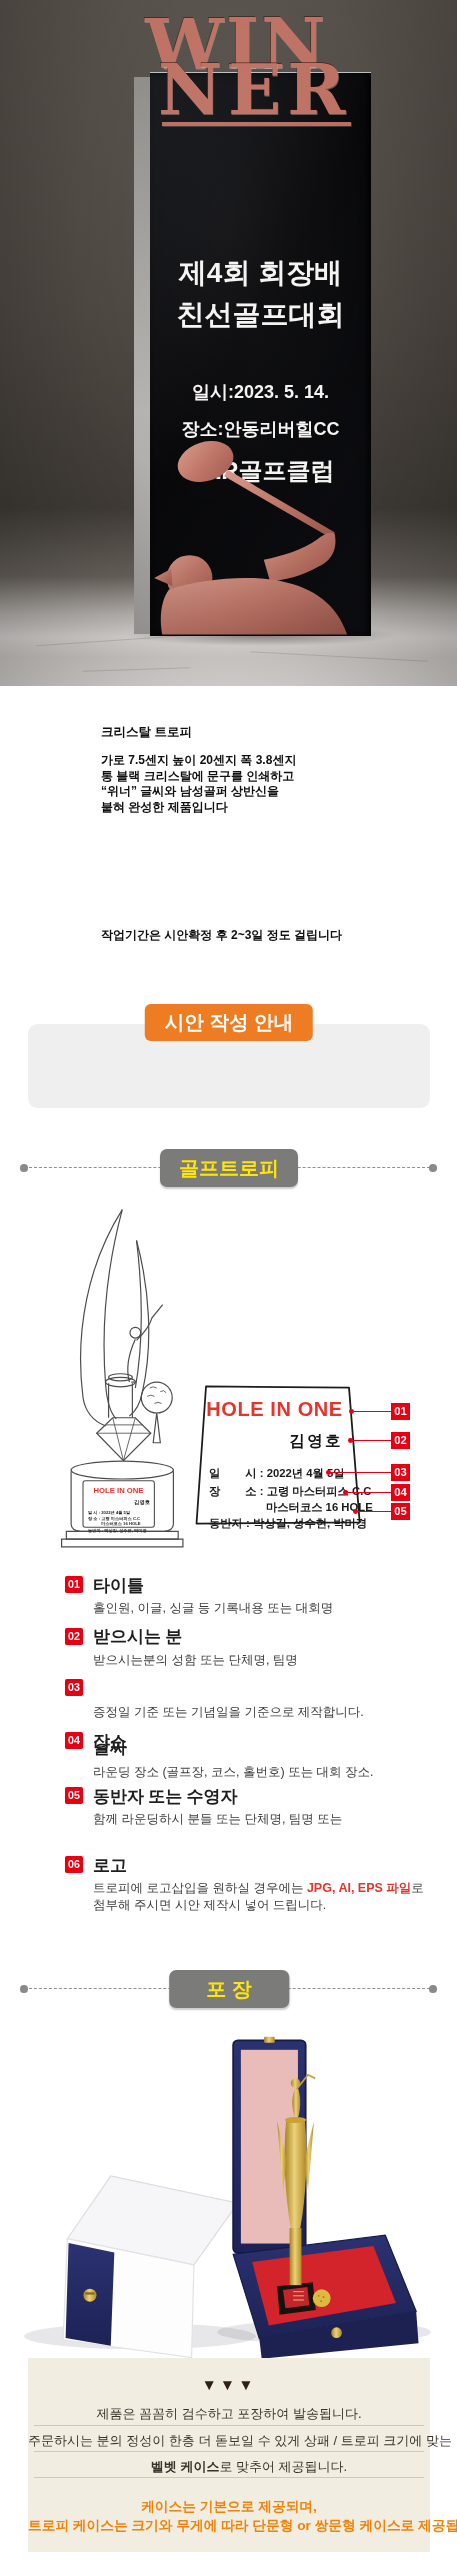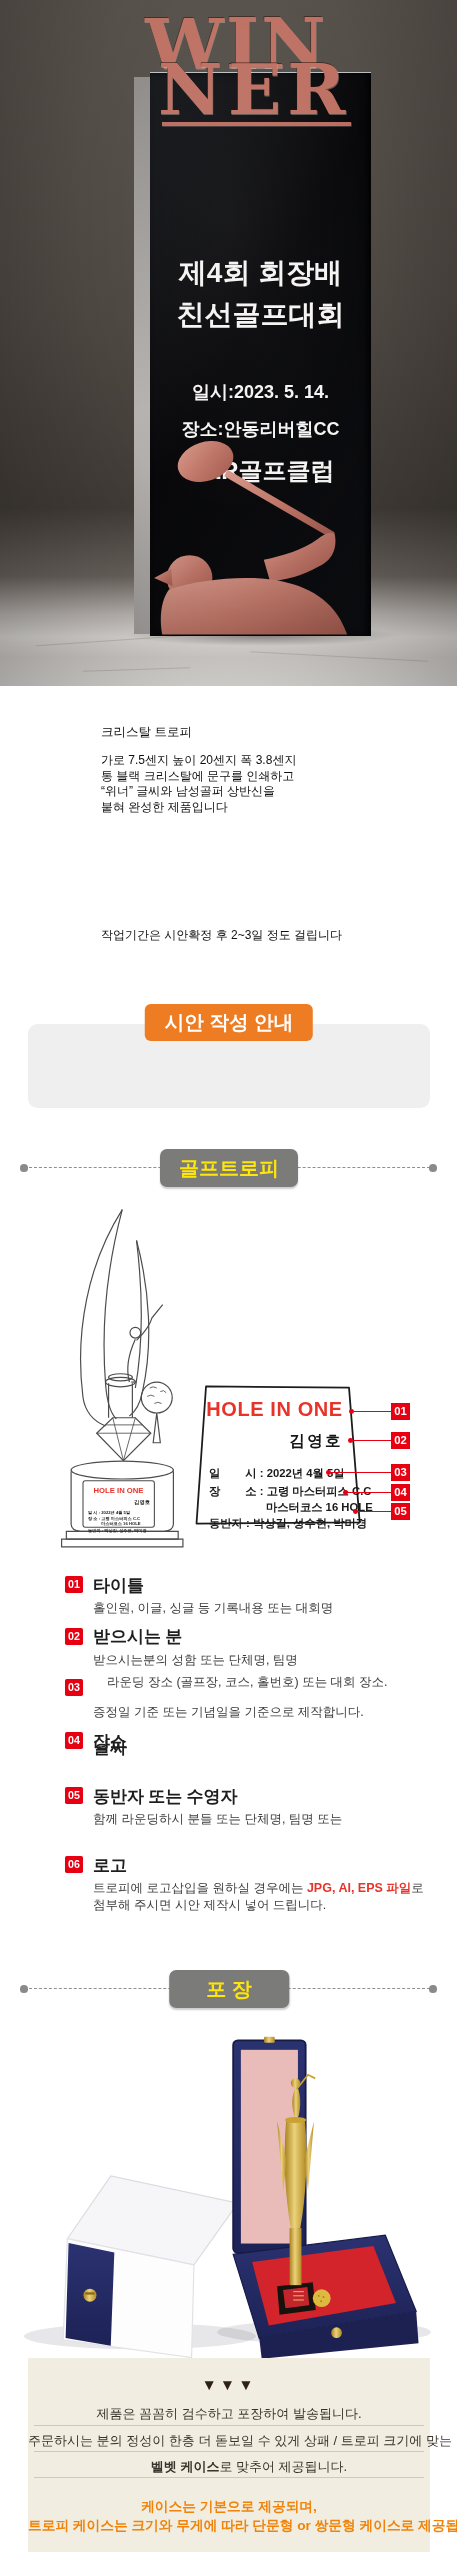--- a/index.html
+++ b/index.html
@@ -30,21 +30,21 @@
         box-shadow:0.6px 0.6px 0 rgba(255,214,202,.35);}
   .eng{position:absolute;left:150px;width:221px;text-align:center;color:#f5f4f2;font-weight:bold;}
   .eng1{top:254px;font-size:28px;}
   .eng2{top:296px;font-size:28px;}
   .eng3{top:380px;font-size:18px;font-weight:bold;}
   .eng4{top:417px;font-size:18px;}
   .eng5{top:455px;font-size:24px;}
   .golfer{position:absolute;left:153px;top:437px;width:217px;height:198px;}
 
   
-  .intro{position:absolute;left:101px;width:321px;color:#101010;font-weight:normal;}
+  .intro{position:absolute;left:101px;width:321px;color:#101010;font-weight:bold;}
   .intro-title{top:724px;font-size:12.5px;}
   .p1{top:753px;font-size:12px;line-height:15.7px;}
   .p2{top:825px;font-size:12px;line-height:15.7px;}
   .p3{top:927px;font-size:12px;}
 
   
   .guide-box{position:absolute;left:28px;top:1024px;width:402px;height:84px;background:#efefef;border-radius:9.5px;}
   .guide-banner{position:absolute;left:50%;transform:translateX(-50%);top:1004px;height:37px;line-height:37px;
         padding:0 20px;background:#ee7c22;border-radius:6px;color:#fff;font-size:19.6px;font-weight:bold;white-space:nowrap;}
   .guide-text{position:absolute;left:28px;top:1051px;width:402px;text-align:center;
@@ -226,21 +226,21 @@
   <div class="it-badge" style="top:1628px;">02</div>
   <div class="it-title" style="top:1625px;">받으시는 분</div>
   <div class="it-desc" style="top:1652px;">받으시는분의 성함 또는 단체명, 팀명</div>
 
   <div class="it-badge" style="top:1679px;">03</div>
   <div class="it-title" style="top:1736px;">날짜</div>
   <div class="it-desc" style="top:1704px;">증정일 기준 또는 기념일을 기준으로 제작합니다.</div>
 
   <div class="it-badge" style="top:1732px;">04</div>
   <div class="it-title" style="top:1730px;">장소</div>
-  <div class="it-desc" style="top:1674px;margin-left:14px;">라운딩 장소 (골프장, 코스, 홀번호) 또는 대회 장소.</div>
+  <div class="it-desc" style="top:1764px;">라운딩 장소 (골프장, 코스, 홀번호) 또는 대회 장소.</div>
 
   <div class="it-badge" style="top:1787px;">05</div>
   <div class="it-title" style="top:1785px;">동반자 또는 수영자</div>
   <div class="it-desc" style="top:1811px;">함께 라운딩하시 분들 또는 단체명, 팀명 또는</div>
 
   <div class="it-badge" style="top:1856px;">06</div>
   <div class="it-title" style="top:1854px;">로고</div>
   <div class="it-desc" style="top:1880px;">
     <span>트로피에 로고삽입을 원하실 경우에는 </span><span class="red">JPG, AI, EPS 파일</span><span>로</span>
   </div>

